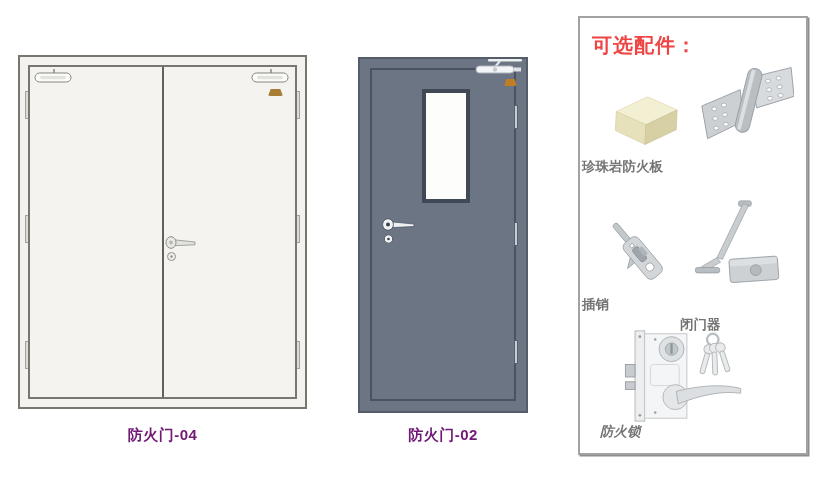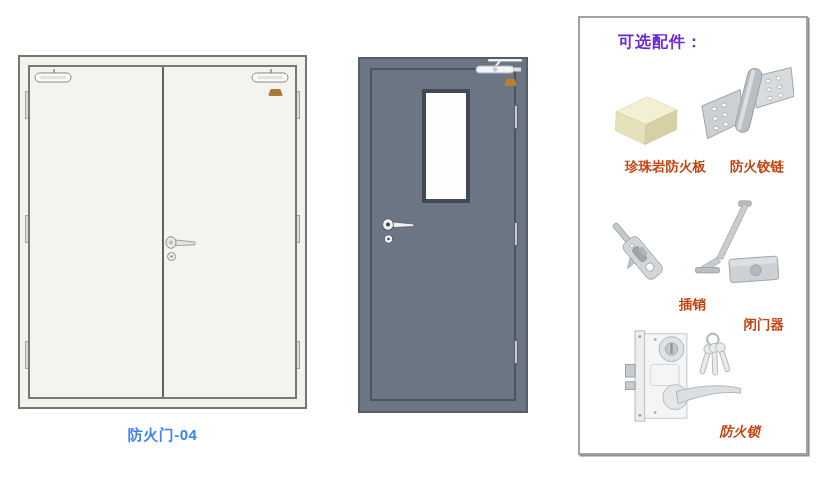--- a/index.html
+++ b/index.html
@@ -30,36 +30,36 @@
   .door02-window { position:absolute; left:62px; top:30px; width:48px; height:114px;
     background:#fdfdfc; border:4px solid #414957; }
   .hinge02 { position:absolute; right:8px; width:4px; height:24px; background:#c6ccd3; border:1px solid #59616f; }
   .hinge02.g1 { top:46px; } .hinge02.g2 { top:163px; } .hinge02.g3 { top:281px; }
   .logo02 { position:absolute; left:144px; top:20px; width:13px; height:7px; background:#bf7e26;
     clip-path:polygon(18% 0,82% 0,100% 100%,0 100%); border-radius:2px; }
   .closer02 { position:absolute; left:114px; top:-1px; }
   .handle02 { position:absolute; left:21px; top:157px; }
 
   .door-label { position:absolute; text-align:center; font-size:15px; font-weight:600;
-    color:#3b82f6; letter-spacing:0.5px; }
+    color:#701a75; letter-spacing:0.5px; }
   .label04 { left:18px; top:426px; width:289px; }
   .label02 { left:358px; top:426px; width:170px; }
 
   
   .panel { position:absolute; left:578px; top:16px; width:230px; height:439px;
     background:#ffffff; border:2px solid #a2a2a2; box-shadow:1.5px 1.5px 0 #8e8e8e; }
-  .panel-title { position:absolute; left:38px; top:14px; font-size:16px; font-weight:700;
-    color:#6d28d9; letter-spacing:1px; }
+  .panel-title { position:absolute; left:12px; top:14px; font-size:20px; font-weight:700;
+    color:#ef4444; letter-spacing:1px; }
   .acc-icon { position:absolute; }
   .i-board  { left:28px;  top:72px; }
   .i-hinge  { left:118px; top:40px; }
   .i-bolt   { left:24px;  top:192px; }
   .i-closer { left:110px; top:180px; }
   .i-lock   { left:40px;  top:310px; }
-  .acc-label { position:absolute; text-align:right; font-size:13.5px; font-weight:700; color:#c2410c; }
+  .acc-label { position:absolute; text-align:left; font-size:13.5px; font-weight:700; color:#737373; }
   .l-board  { left:2px;   top:140px; width:124px; }
   .l-hinge  { left:100px; top:140px; width:104px; }
   .l-bolt   { left:2px;   top:278px; width:124px; }
   .l-closer { left:100px; top:278px; width:104px;margin-top:20px; }
   .l-lock   { left:20px;  top:405px; width:160px;font-style:italic; }
 </style>
 </head>
 <body>
 
 <div id="stage">
@@ -118,20 +118,21 @@
     <div class="hinge02 g3"></div>
 
     <svg class="handle02" width="38" height="34" viewBox="0 0 38 34">
       <polygon points="7,5.5 33,8 33,10.5 7,11.8" fill="#eef0f1" stroke="#525a67" stroke-width="0.8"></polygon>
       <ellipse cx="7" cy="8.5" rx="5.4" ry="5.8" fill="#f1f2f3" stroke="#525a67"></ellipse>
       <circle cx="7" cy="8.5" r="2" fill="#3c434f"></circle>
       <circle cx="7.5" cy="23" r="4.2" fill="#f1f2f3" stroke="#525a67"></circle>
       <circle cx="7.5" cy="23" r="1.3" fill="#3c434f"></circle>
     </svg>
   </div>
+  <div class="door-label label02">防火门-02</div>
 
   <div class="panel">
     <div class="panel-title">可选配件：</div>
 
     <svg class="acc-icon i-board" width="74" height="58" viewBox="0 0 90 70">
       <polygon points="10,26 48,8 84,24 46,42" fill="#f3efd3" stroke="#ddd6b0" stroke-width="0.8"></polygon>
       <polygon points="10,26 46,42 45,66 9,49" fill="#e7e1bb" stroke="#d4cda6" stroke-width="0.8"></polygon>
       <polygon points="46,42 84,24 83,48 45,66" fill="#d7d0a4" stroke="#c8c194" stroke-width="0.8"></polygon>
     </svg>
     <div class="acc-label l-board">珍珠岩防火板</div>
@@ -151,21 +152,20 @@
         <ellipse cx="19" cy="73" rx="2.6" ry="2"></ellipse>
           <ellipse cx="29" cy="69" rx="2.6" ry="2"></ellipse>
         <ellipse cx="73" cy="24" rx="2.6" ry="2"></ellipse>
           <ellipse cx="84" cy="21" rx="2.6" ry="2"></ellipse>
         <ellipse cx="74" cy="33" rx="2.6" ry="2"></ellipse>
           <ellipse cx="85" cy="30" rx="2.6" ry="2"></ellipse>
         <ellipse cx="75" cy="42" rx="2.6" ry="2"></ellipse>
           <ellipse cx="86" cy="39" rx="2.6" ry="2"></ellipse>
       </g>
     </svg>
-    <div class="acc-label l-hinge">防火铰链</div>
 
     <svg class="acc-icon i-bolt" width="84" height="82" viewBox="0 0 100 100">
       <g transform="rotate(-40 50 50)">
         <rect x="38" y="0" width="7" height="32" rx="3" fill="#c3c8cb" stroke="#9aa0a5"></rect>
         <rect x="30" y="26" width="23" height="56" rx="7" fill="#d2d6d9" stroke="#9aa0a5"></rect>
         <circle cx="41" cy="68" r="5" fill="#ffffff" stroke="#9aa0a5"></circle>
         <circle cx="41" cy="34" r="2.5" fill="#ffffff" stroke="#9aa0a5"></circle>
         <rect x="37" y="38" width="9" height="20" rx="3.5" fill="#9fa5aa" stroke="#8b9196"></rect>
         <polygon points="30,44 19,52 30,52" fill="#c3c8cb" stroke="#9aa0a5"></polygon>
         <rect x="44" y="42" width="6" height="12" rx="2" fill="#b0b5b9"></rect>

